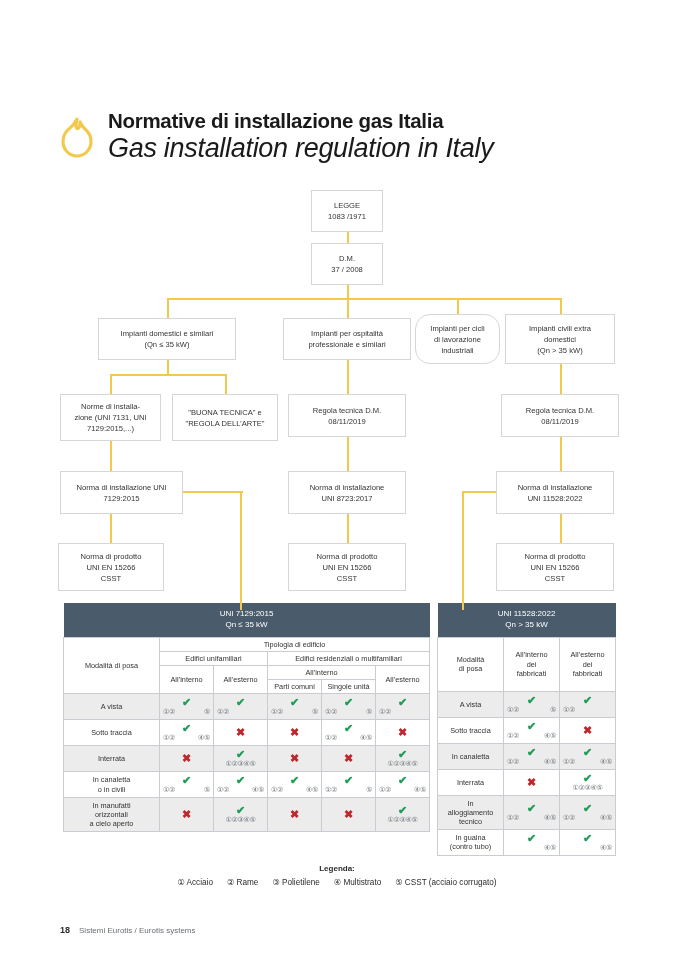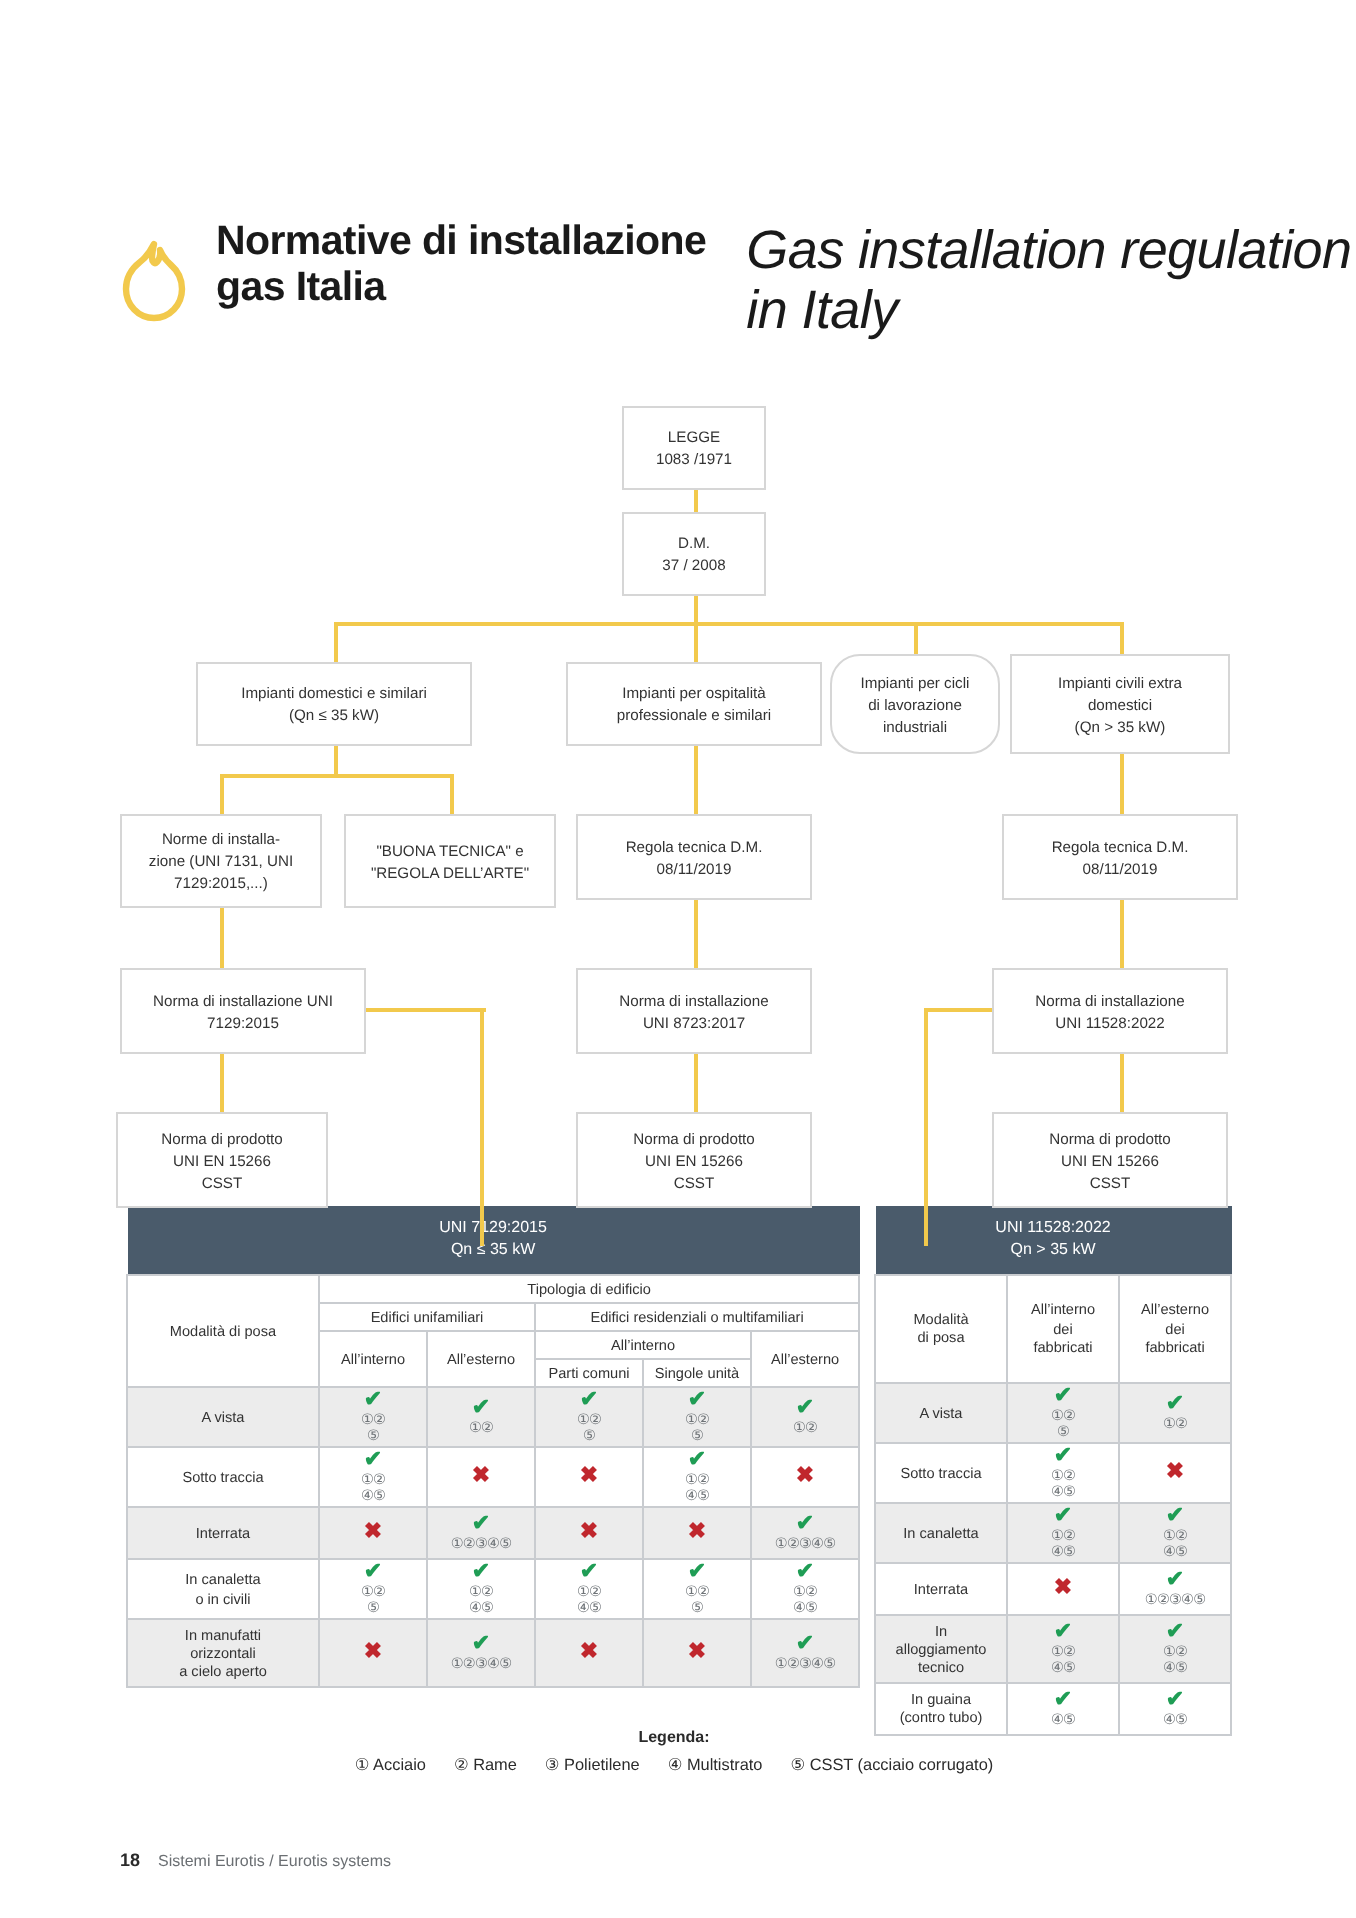--- a/index.html
+++ b/index.html
@@ -9,26 +9,26 @@
     font-family:"Liberation Sans", sans-serif;
     color:#2b2b2b;
     position:relative;
     overflow:hidden;
   }
   .page{position:relative;width:678px;height:959px;}
 
   
   .header{position:absolute;left:60px;top:110px;display:flex;align-items:center;gap:14px;}
   .flame{width:34px;height:44px;flex:0 0 auto;}
-  .titles{display:flex;flex-direction:row;line-height:1.12;}
+  .titles{display:flex;flex-direction:column;line-height:1.12;}
   .title-main{font-size:20.5px;font-weight:bold;letter-spacing:-0.3px;color:#1a1a1a;}
   .title-sub{font-size:27px;font-style:italic;color:#1a1a1a;letter-spacing:-0.3px;}
 
   
-  .flow{position:absolute;left:0;top:17px;width:606px;height:620px;}
+  .flow{position:absolute;left:0;top:4px;width:606px;height:620px;}
   .fbox{
     position:absolute;
     border:1px solid #d6d6d6;
     background:#ffffff;
     box-sizing:border-box;
     display:flex;align-items:center;justify-content:center;
     text-align:center;
     font-size:7.6px;
     line-height:1.45;
     color:#333;
@@ -56,21 +56,21 @@
   .rowlabel{
     font-size:7.3px;line-height:1.25;text-align:center;padding:3px 2px;color:#333;
   }
   .datacell{padding:1px;vertical-align:middle;height:26px;}
   .zebra{background:#ececec;}
   .white{background:#ffffff;}
   .cellinner{display:flex;flex-direction:column;align-items:center;justify-content:center;gap:0px;}
   .mark{font-size:11px;line-height:11px;font-weight:bold;}
   .ok{color:#1f9d55;}
   .no{color:#c0272d;}
-  .nums{display:flex;width:100%;justify-content:space-between;align-items:center;padding:0 2px;box-sizing:border-box;font-size:7.2px;color:#6f7478;line-height:8px;letter-spacing:-0.4px;flex-direction:column;}
+  .nums{display:flex;width:100%;justify-content:space-between;align-items:center;padding:0 2px;box-sizing:border-box;font-size:7.2px;color:#6f7478;line-height:8px;letter-spacing:-0.4px;}
   .nums .grp{white-space:nowrap;}
   .nums.center{justify-content:center;}
   .nums.right{justify-content:flex-end;}
 
   
   .legend{position:absolute;left:0;top:864px;width:674px;text-align:center;}
   .legend-title{font-size:8px;font-weight:bold;color:#2b2b2b;}
   .legend-items{margin-top:4px;font-size:8.2px;color:#2b2b2b;display:flex;justify-content:center;gap:14px;}
   .legend-items span{white-space:nowrap;}
 

